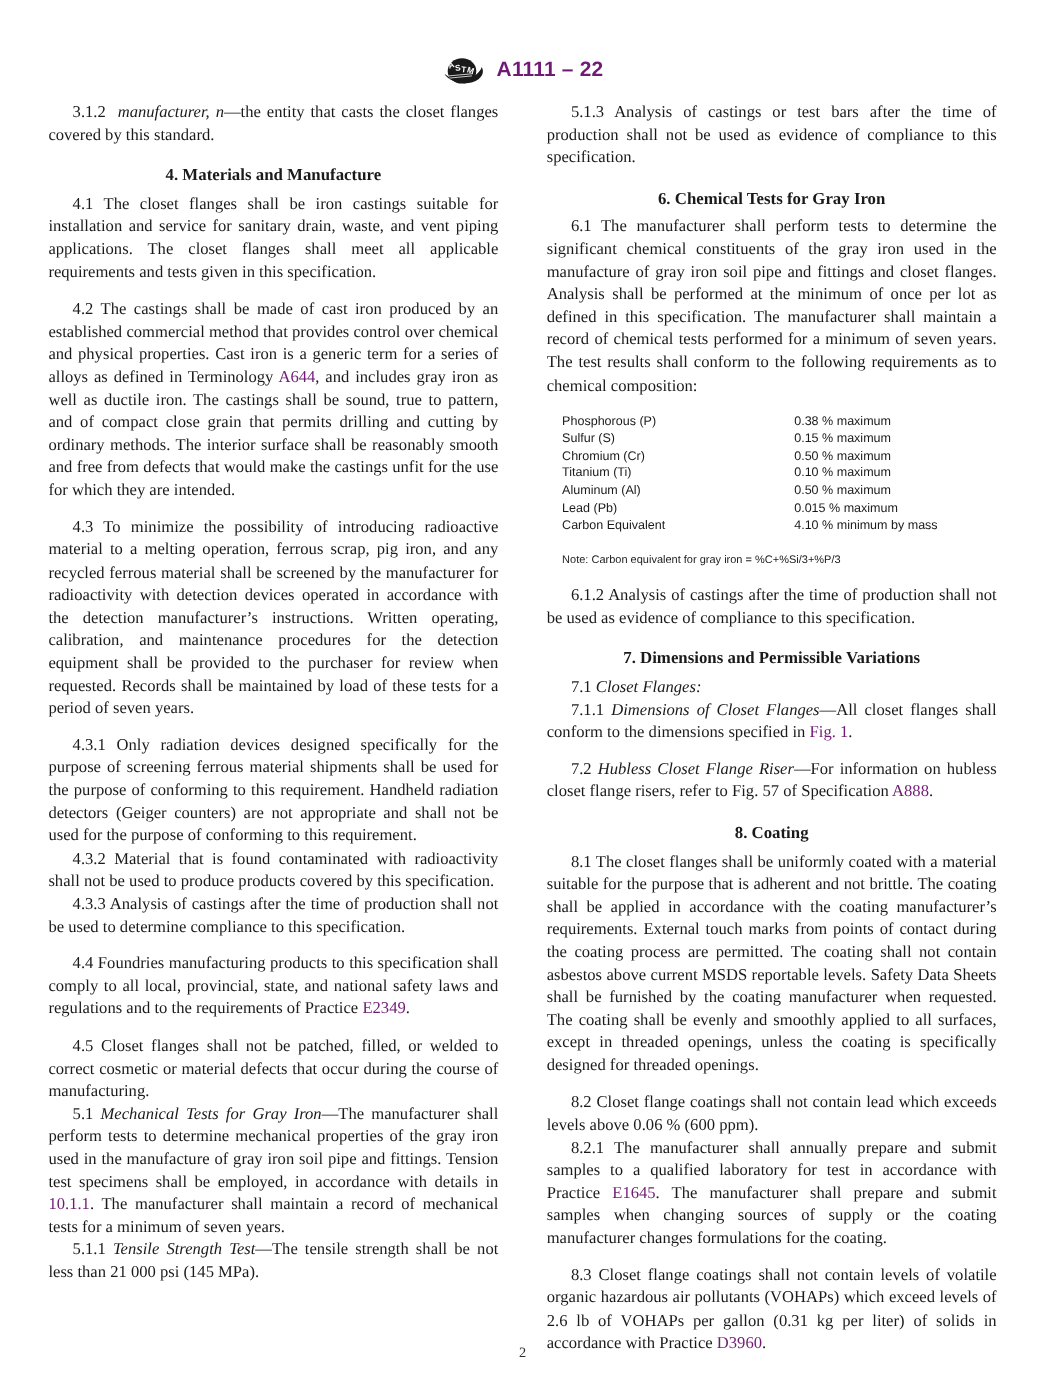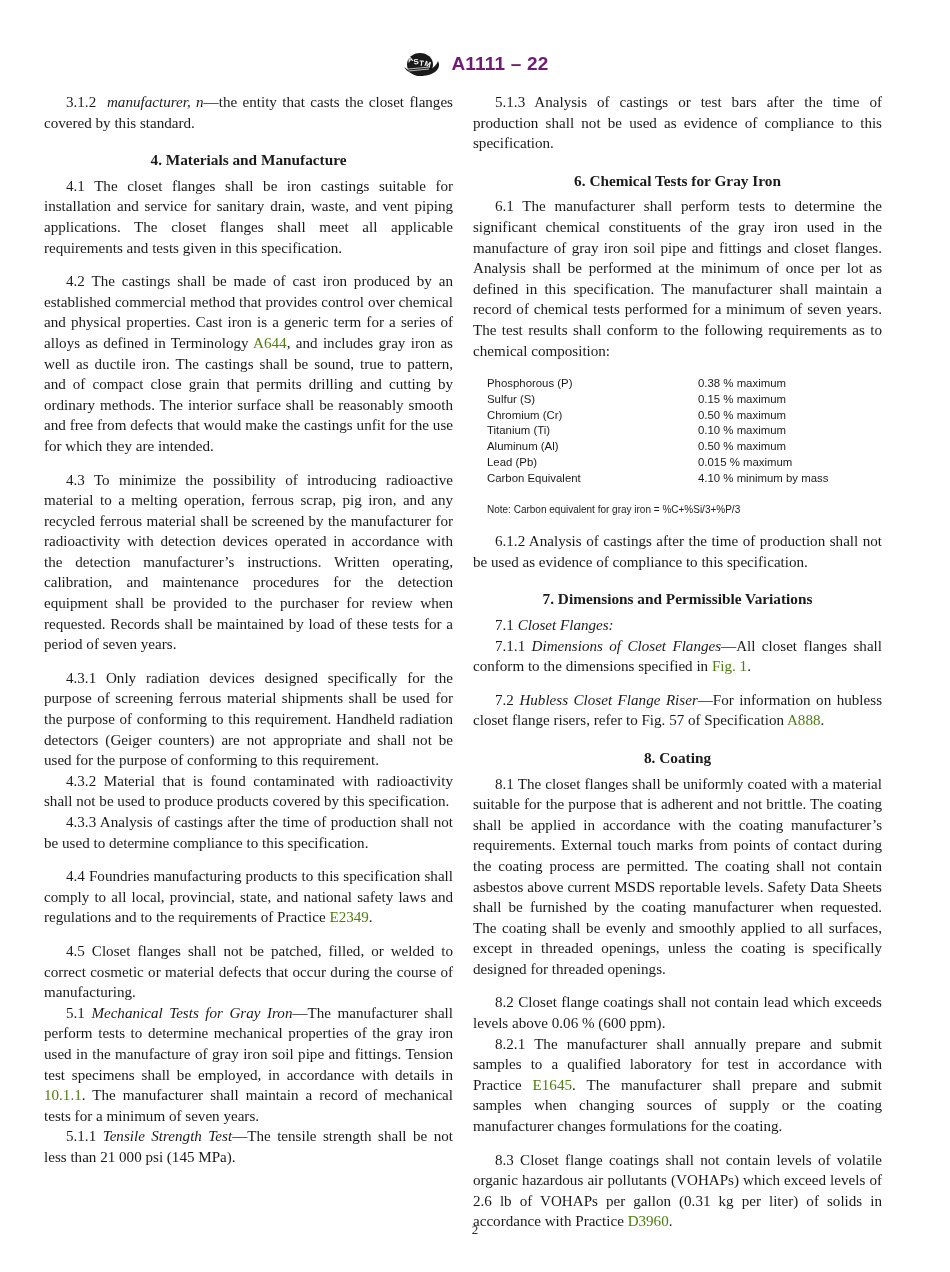--- a/index.html
+++ b/index.html
@@ -44,21 +44,21 @@
     color: #701a75;
   }
 
   
   .columns {
     position: absolute;
     top: 92px;
     left: 44px;
     width: 862px;
     display: flex;
-    gap: 20px;
+    gap: 44px;
   }
   .col {
     width: 409px;
   }
 
   p.para {
     margin: 0;
     text-align: justify;
     text-justify: inter-word;
     font-size: 15.1px;
@@ -75,21 +75,21 @@
     line-height: 20.6px;
     font-weight: bold;
     text-indent: 0;
     text-align: center;
   }
   h2.section-head.gap {
     margin-top: 17px;
     margin-bottom: 5px;
   }
   .it { font-style: italic; }
-  .lnk { color: #4d7c0f; }
+  .lnk { color: #701a75; }
   .nowrap { white-space: nowrap; }
 
   
   .chem-block {
     margin-top: 15px;
     margin-bottom: 14px;
     padding-left: 14px;
   }
   table.chem {
     border-collapse: collapse;

